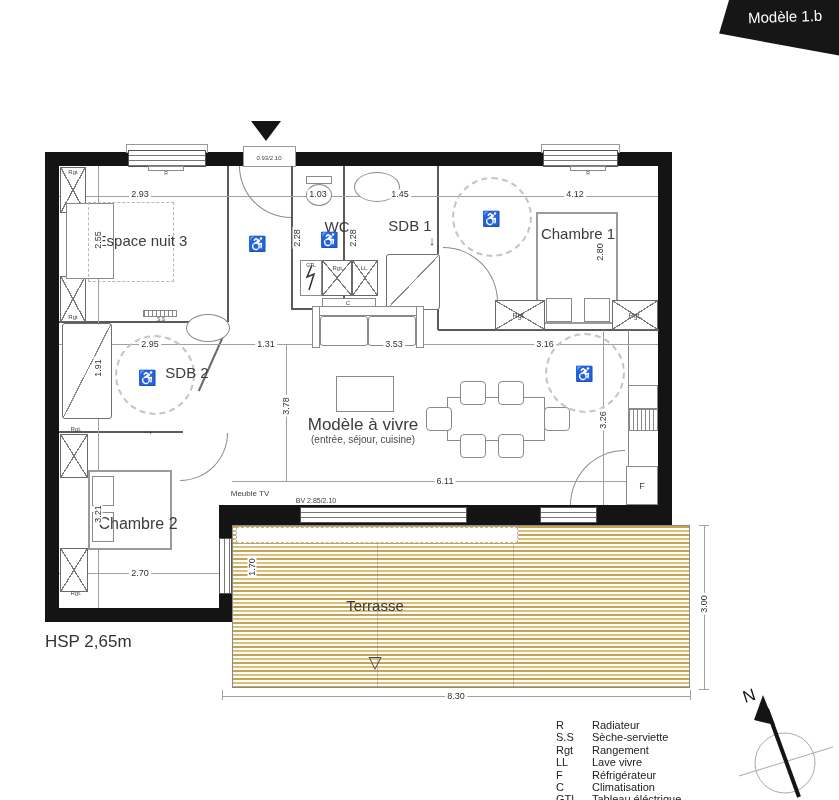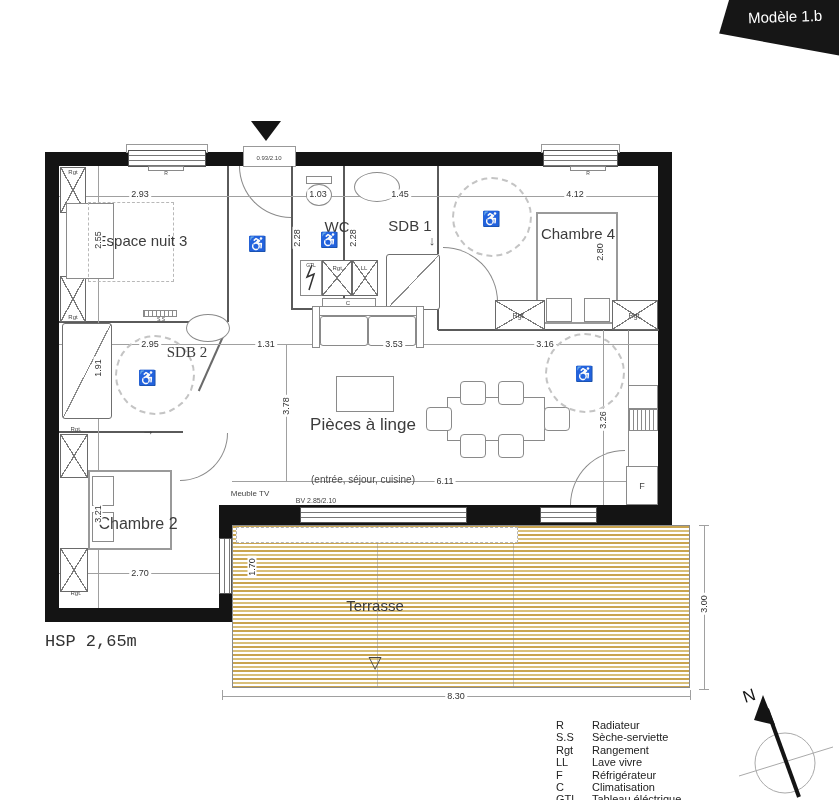--- a/index.html
+++ b/index.html
@@ -33,21 +33,21 @@
   .sub-label{position:absolute;transform:translate(-50%,-50%);font-size:10px;color:#4a4a4a;white-space:nowrap;line-height:1;}
   .wheel{position:absolute;transform:translate(-50%,-50%);font-size:15px;color:#a9a9a9;line-height:1;}
   .hatchv{background-image:repeating-linear-gradient(90deg,#8a8a8a 0 1px,transparent 1px 4px);}
   #banner{position:absolute;left:698px;top:0;width:141px;height:84px;background:#161616;
           clip-path:polygon(22% 0,100% 0,100% 66%,15% 40%);}
   #banner span{position:absolute;left:50px;top:8px;font-size:15px;color:#fff;transform:rotate(-2deg);white-space:nowrap;}
   #entry-arrow{position:absolute;left:251px;top:121px;width:0;height:0;
           border-left:15px solid transparent;border-right:15px solid transparent;border-top:20px solid #141414;}
   #terrasse-deck{position:absolute;left:232px;top:525px;width:458px;height:163px;border:1px solid #8a8a8a;box-sizing:border-box;
           background:repeating-linear-gradient(180deg,#c9a44f 0 2px,#fff 2px 4px,#d9bf79 4px 6px,#fff 6px 8px);}
-  #hsp{position:absolute;left:45px;top:632px;font-size:17px;color:#333;font-family:Liberation Mono, monospace;}
+  #hsp{position:absolute;left:45px;top:632px;font-size:17px;color:#333;}
   #legend{position:absolute;left:556px;top:720px;display:flex;flex-direction:column;gap:1.4px;}
   .lrow{display:flex;font-size:11px;color:#222;line-height:1;}
   .lrow .abbr{width:36px;}
   .chair{position:absolute;border:1px solid #8a8a8a;border-radius:4px;background:#fff;width:26px;height:24px;box-sizing:border-box;}
   .leaf{position:absolute;background:#6a6a6a;}
 </style>
 </head>
 <body>
 
 <div id="canvas">
@@ -166,24 +166,24 @@
   <div class="furn" style="left:626px;top:466px;width:32px;height:39px;"></div>
 
   <div id="terrasse-deck"></div>
   <div class="thin" style="left:377px;top:525px;width:1px;height:163px;opacity:.45;"></div>
   <div class="thin" style="left:513px;top:525px;width:1px;height:163px;opacity:.45;"></div>
   <div class="abs" style="left:236px;top:527px;width:282px;height:16px;background:#fff;border:1px dashed #b5b5b5;box-sizing:border-box;"></div>
 
   <div class="room-label" style="left:142px;top:240px;">Espace nuit 3</div>
   <div class="room-label" style="left:337px;top:226px;">WC</div>
   <div class="room-label" style="left:410px;top:225px;text-align:right;">SDB 1</div>
-  <div class="room-label" style="left:578px;top:233px;">Chambre 4</div>
-  <div class="room-label" style="left:187px;top:352px;font-family:Liberation Serif, serif;">SDB 2</div>
-  <div class="room-label" style="left:363px;top:424px;font-size:17px;">Pièces à linge</div>
-  <div class="sub-label" style="left:363px;top:440px;margin-top:40px;">(entrée, séjour, cuisine)</div>
+  <div class="room-label" style="left:578px;top:233px;">Chambre 1</div>
+  <div class="room-label" style="left:187px;top:372px;">SDB 2</div>
+  <div class="room-label" style="left:363px;top:424px;font-size:17px;">Modèle à vivre</div>
+  <div class="sub-label" style="left:363px;top:440px;">(entrée, séjour, cuisine)</div>
   <div class="room-label" style="left:138px;top:524px;font-size:16px;">Chambre 2</div>
   <div class="room-label" style="left:375px;top:605px;">Terrasse</div>
 
   <div id="hsp">HSP 2,65m</div>
 
   <div id="legend">
       <div class="lrow">
         <span class="abbr">R</span>
         <span>Radiateur</span>
       </div>

